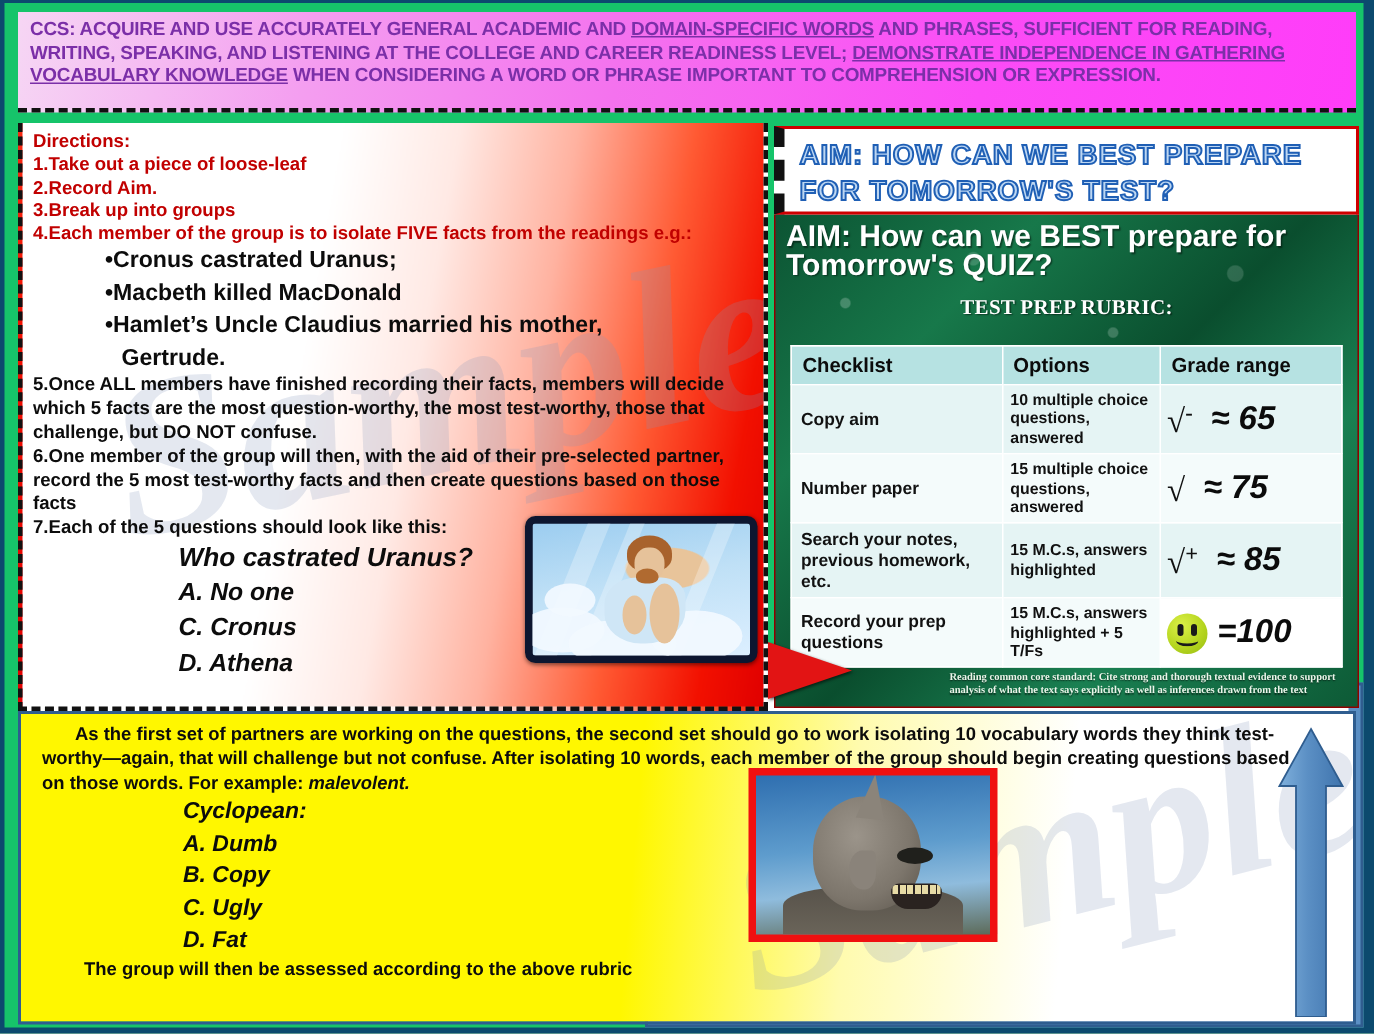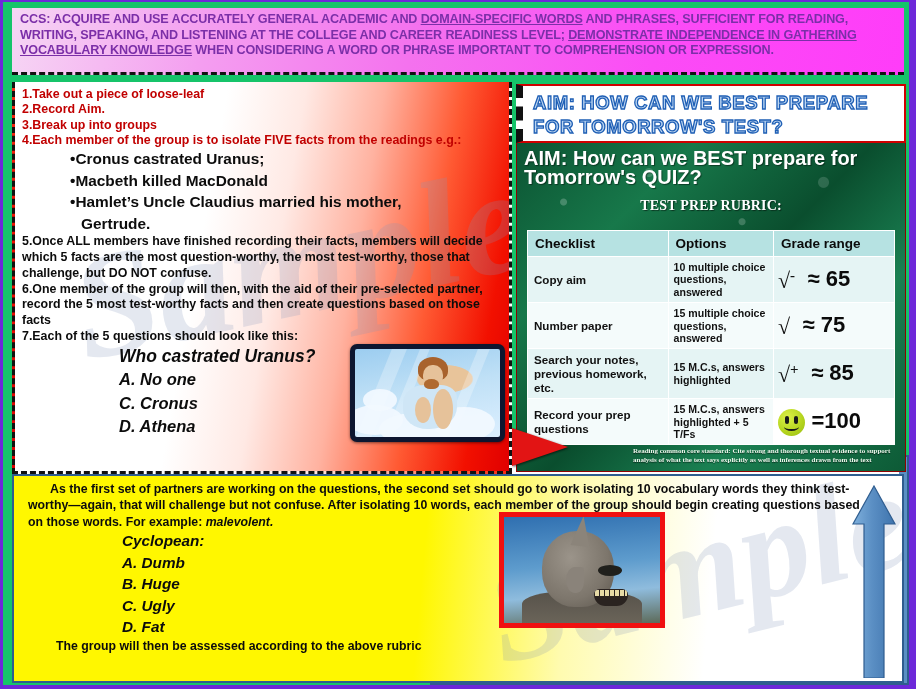--- a/index.html
+++ b/index.html
@@ -8,21 +8,21 @@
     width: 916px; height: 689px;
     overflow: hidden;
     font-family: "Liberation Sans", sans-serif;
     background: #9aa3ad;
   }
 
   
   #slide {
     position: relative;
     width: 916px; height: 689px;
-    background: #6d28d9;
+    background: #0c4a6e;
   }
 
   
   .green-frame {
     position: absolute;
     left: 3px; top: 2px;
     width: 906px; height: 683px;
     background: #16c46a;
   }
   
@@ -273,20 +273,21 @@
   .mark {
     font-family: "Liberation Serif", serif;
     font-size: 22px;
     color: #111;
     vertical-align: -2px;
   }
   .mark sup { font-size: 15px; font-weight: bold; }
   .grade-num {
     font-size: 22px; font-weight: bold; color: #0b0b0b;
     margin-left: 8px;
+    font-style: italic;
   }
   .smiley {
     display: inline-block;
     width: 27px; height: 27px;
     border-radius: 50%;
     background: radial-gradient(circle at 36% 30%, #dcf048 0%, #b6d620 55%, #97bb10 100%);
     position: relative;
     vertical-align: -8px;
   }
   .smiley i {
@@ -443,20 +444,21 @@
   <div class="blue-frame-inner"></div>
 
   <div id="ccs-banner">
     <div id="ccs-text"><span>CCS: ACQUIRE AND USE ACCURATELY GENERAL ACADEMIC AND </span><span class="u">DOMAIN-SPECIFIC WORDS</span><span> AND PHRASES, SUFFICIENT FOR READING, WRITING, SPEAKING, AND LISTENING AT THE COLLEGE AND CAREER READINESS LEVEL; </span><span class="u">DEMONSTRATE INDEPENDENCE IN GATHERING VOCABULARY KNOWLEDGE</span><span> WHEN CONSIDERING A WORD OR PHRASE IMPORTANT TO COMPREHENSION OR EXPRESSION.</span></div>
   </div>
 
   <div id="directions-panel">
     <div class="wm" id="wm-dir">Sample</div>
 
     <div id="dir-body">
+      <div class="dir-red">Directions:</div>
       <div class="dir-red">1.Take out a piece of loose-leaf</div>
       <div class="dir-red">2.Record Aim.</div>
       <div class="dir-red">3.Break up into groups</div>
       <div class="dir-red">4.Each member of the group is to isolate FIVE facts from the readings e.g.:</div>
 
       <div class="bullets">
         <div>•Cronus castrated Uranus;</div>
         <div>•Macbeth killed MacDonald</div>
         <div>•Hamlet’s Uncle Claudius married his mother,</div>
         <span class="cont">Gertrude.</span>
@@ -560,21 +562,21 @@
     <div class="wm" id="wm-vocab">Sample</div>
 
     <div id="vocab-body">
       <div class="v-para">
         <span style="display:inline-block;width:22px"></span><span>As the first set of partners are working on the questions, the second set should go to work isolating 10 vocabulary words they think test-worthy—again, that will challenge but not confuse. After isolating 10 words, each member of the group should begin creating questions based on those words. For example:  </span><span class="ital">malevolent.</span>
       </div>
 
       <div class="v-list">
         <div>Cyclopean:</div>
         <div>A. Dumb</div>
-        <div>B. Huge</div>
+        <div>B. Copy</div>
         <div>C. Ugly</div>
         <div>D. Fat</div>
       </div>
 
       <div class="v-tail">
         <span style="display:inline-block;width:28px"></span><span>The group will then be assessed according to the above rubric</span>
       </div>
     </div>
 
     <svg id="blue-arrow" viewBox="0 0 44 196">

